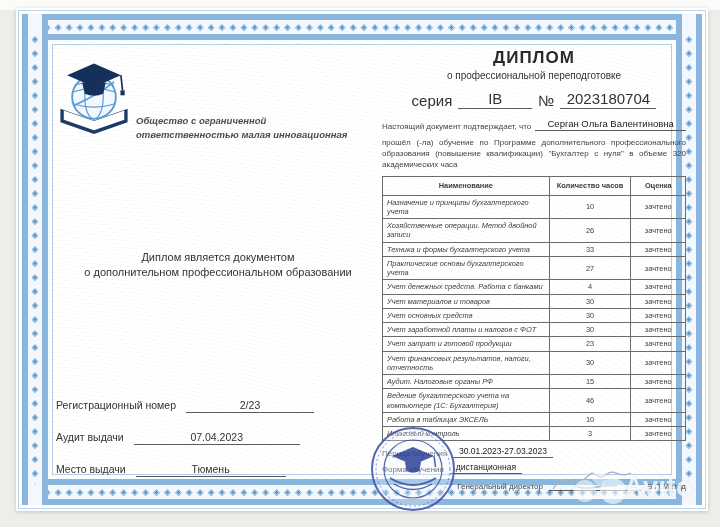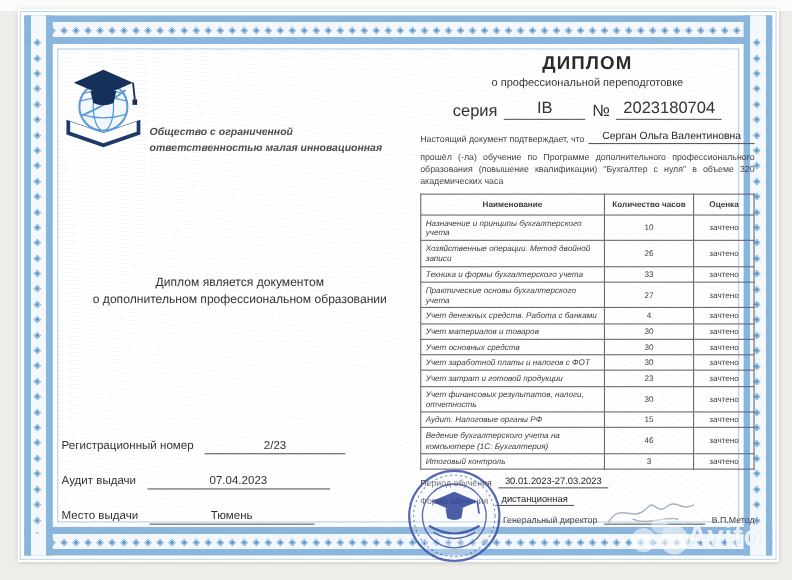--- a/index.html
+++ b/index.html
@@ -214,20 +214,25 @@
                 <td class="td-name">Аудит. Налоговые органы РФ</td>
                 <td class="td-hours">15</td>
                 <td class="td-grade">зачтено</td>
               </tr>
               <tr>
                 <td class="td-name">Ведение бухгалтерского учета на компьютере (1С: Бухгалтерия)</td>
                 <td class="td-hours">46</td>
                 <td class="td-grade">зачтено</td>
               </tr>
               <tr>
+                <td class="td-name">Работа в таблицах ЭКСЕЛЬ</td>
+                <td class="td-hours">10</td>
+                <td class="td-grade">зачтено</td>
+              </tr>
+              <tr>
                 <td class="td-name">Итоговый контроль</td>
                 <td class="td-hours">3</td>
                 <td class="td-grade">зачтено</td>
               </tr>
             </tbody>
         </table>
 
         <div class="foot-row foot-period">
           <span>Период обучения</span>
           <span class="fval">30.01.2023-27.03.2023</span>

